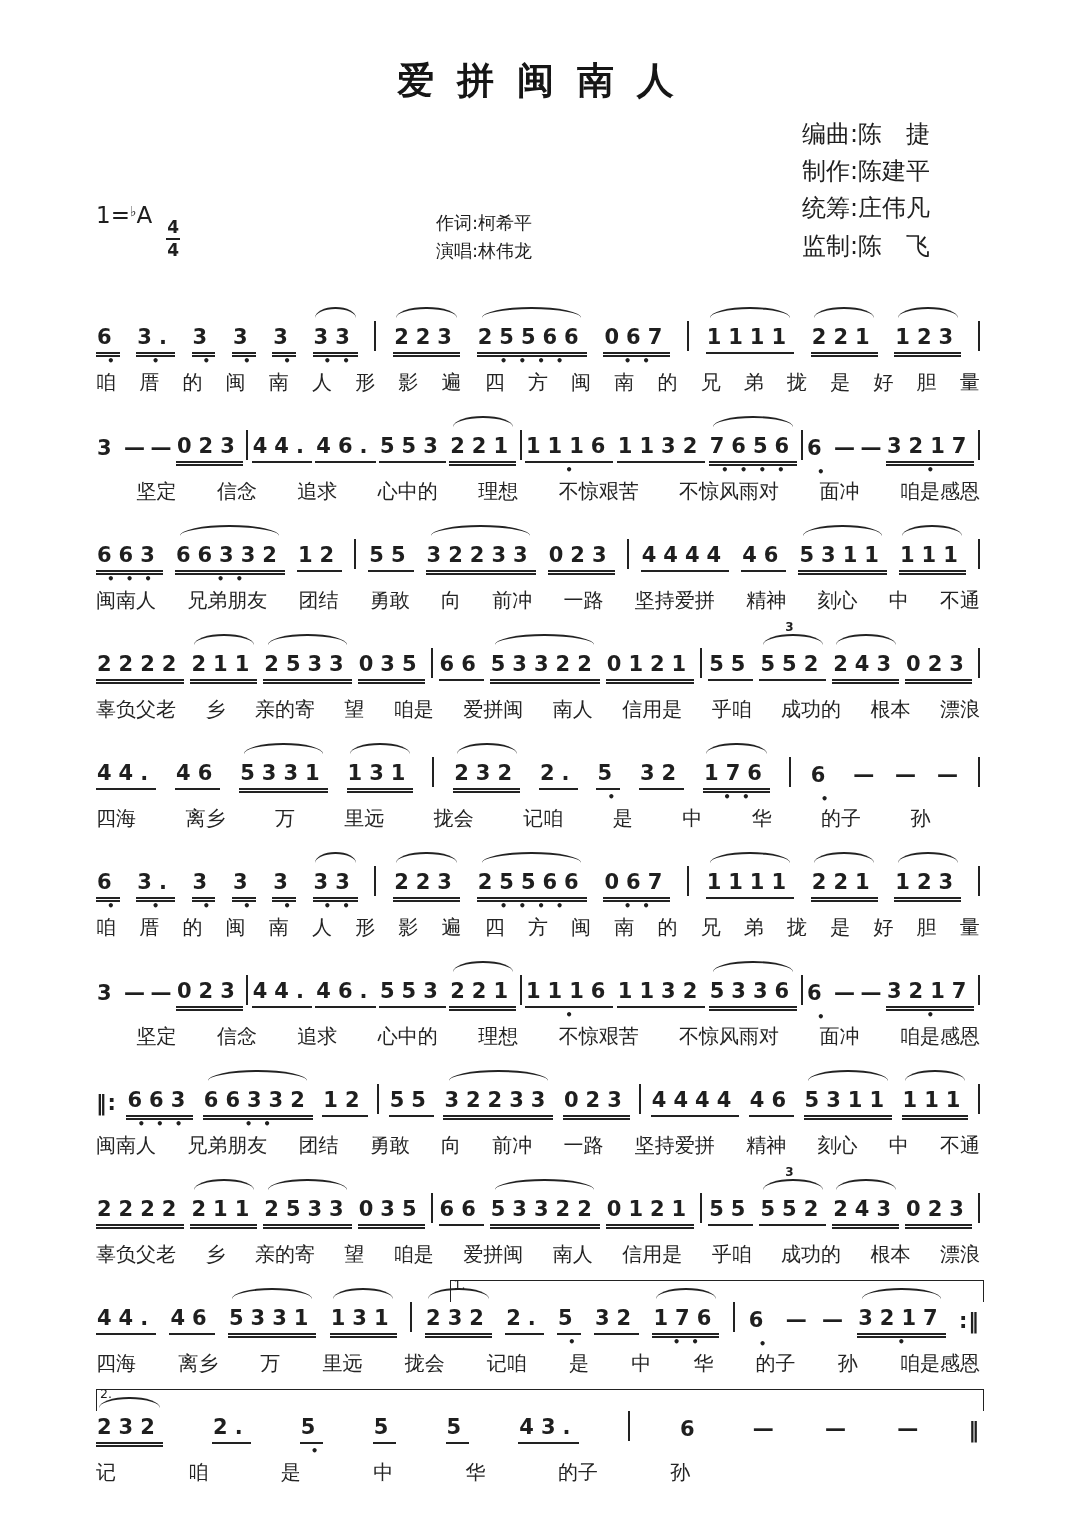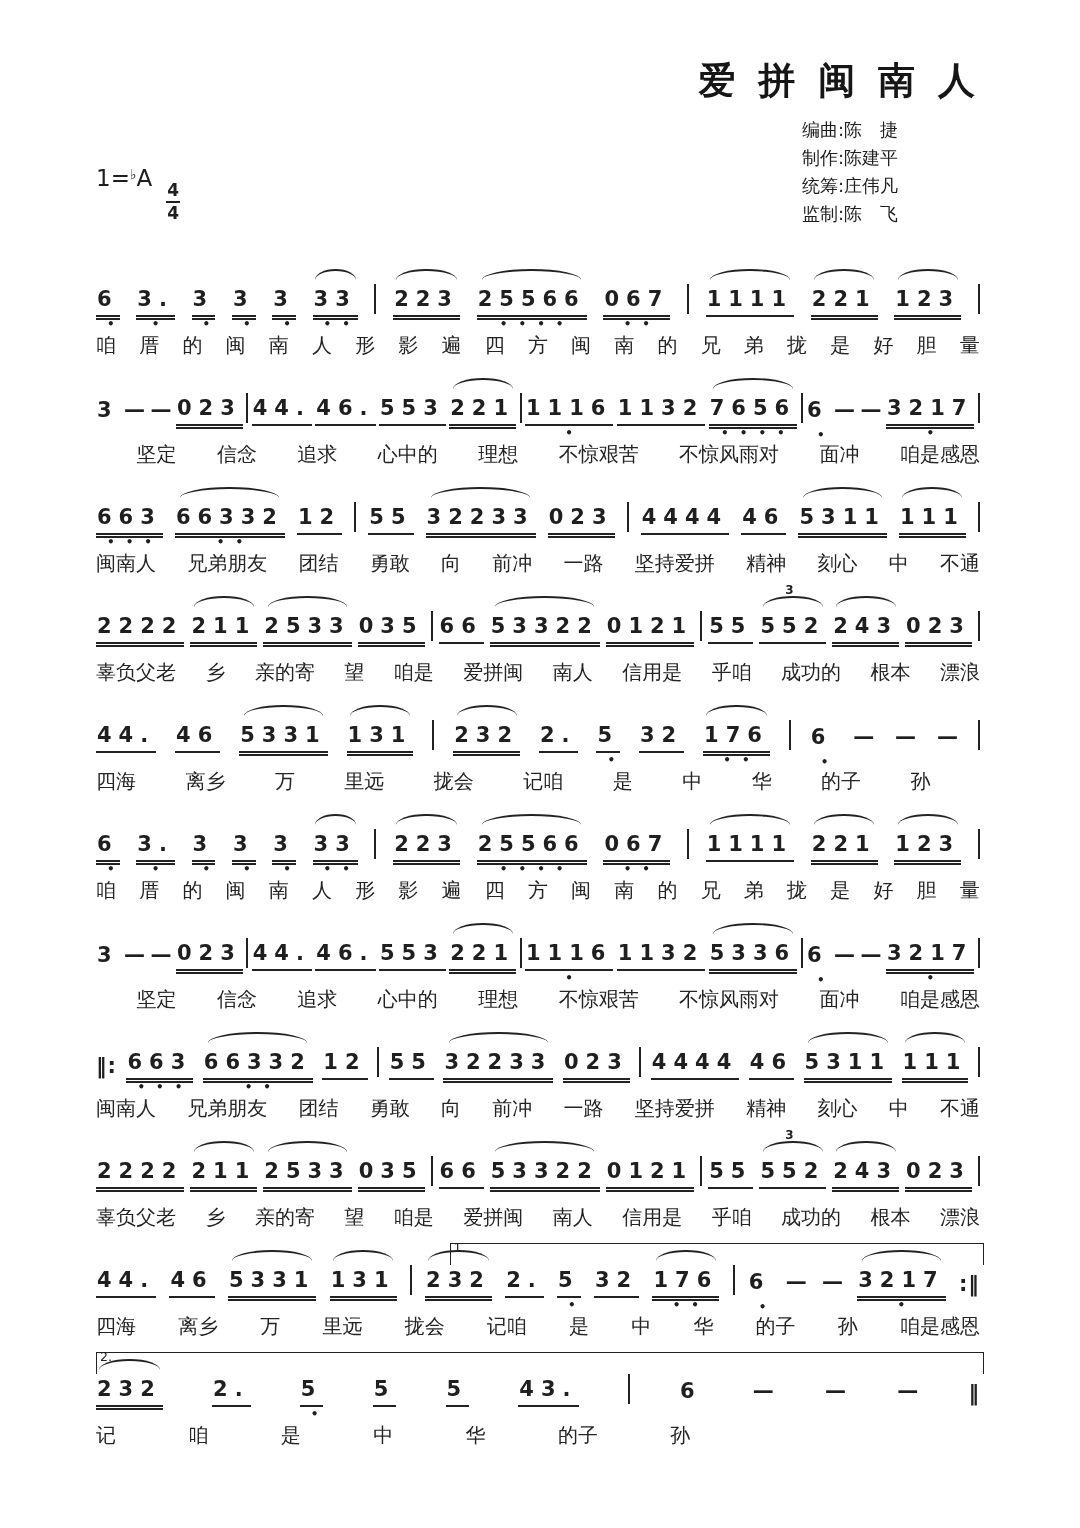--- a/index.html
+++ b/index.html
@@ -5,30 +5,30 @@
   html,body{margin:0;padding:0}
   body{
     width:1080px;height:1528px;overflow:hidden;
     background:#ffffff;color:#1f1f1f;
     font-family:"DejaVu Sans","Liberation Sans",sans-serif;
   }
   .page{padding:56px 100px 0 96px}
 
   
   .title{
-    text-align:right;font-size:37px;font-weight:bold;letter-spacing:5px;
+    text-align:center;font-size:37px;font-weight:bold;letter-spacing:5px;
     color:#161616;
   }
   .meta{display:flex;align-items:flex-end;margin-top:10px}
   .keysig{width:215px;font-size:23px;font-weight:normal;white-space:nowrap;padding-bottom:6px}
   .keysig sup{font-size:14px;vertical-align:7px}
   .meter{display:inline-flex;flex-direction:column;align-items:center;vertical-align:-10px;margin-left:14px;font-size:17px;line-height:1}
   .mline{width:14px;height:2px;background:#1f1f1f;margin:2px 0}
   .credits-c{flex:1;padding-left:125px;font-size:18px;line-height:1.55;white-space:nowrap}
-  .credits-r{width:178px;font-size:18px;line-height:1.55;white-space:nowrap}
+  .credits-r{width:178px;font-size:24px;line-height:1.55;white-space:nowrap}
 
   
   .score{margin-top:30px}
   .system{position:relative;padding-top:26px;margin-bottom:8px}
   .notes-row{display:flex;justify-content:space-between;align-items:flex-end}
   .g{position:relative;font-weight:bold;font-size:21px;line-height:1.15;
      letter-spacing:7px;padding:0 1px 3px;white-space:nowrap}
   .u1,.u2{border-bottom:2px solid #222}
   .u2::after{content:"";position:absolute;left:0;right:0;bottom:-5px;height:2px;background:#222}
   .dash{letter-spacing:0}
@@ -55,20 +55,22 @@
 
   <div class="meta">
     <div class="keysig">
       <span>1=</span><sup>♭</sup><span>A</span><span class="meter">
           <b>4</b>
           <span class="mline"></span>
           <b>4</b>
         </span>
     </div>
     <div class="credits-c">
+      <div>作词:柯希平</div>
+      <div>演唱:林伟龙</div>
     </div>
     <div class="credits-r">
       <div>编曲:陈　捷</div>
       <div>制作:陈建平</div>
       <div>统筹:庄伟凡</div>
       <div>监制:陈　飞</div>
     </div>
   </div>
 
   <div class="score" id="score">

